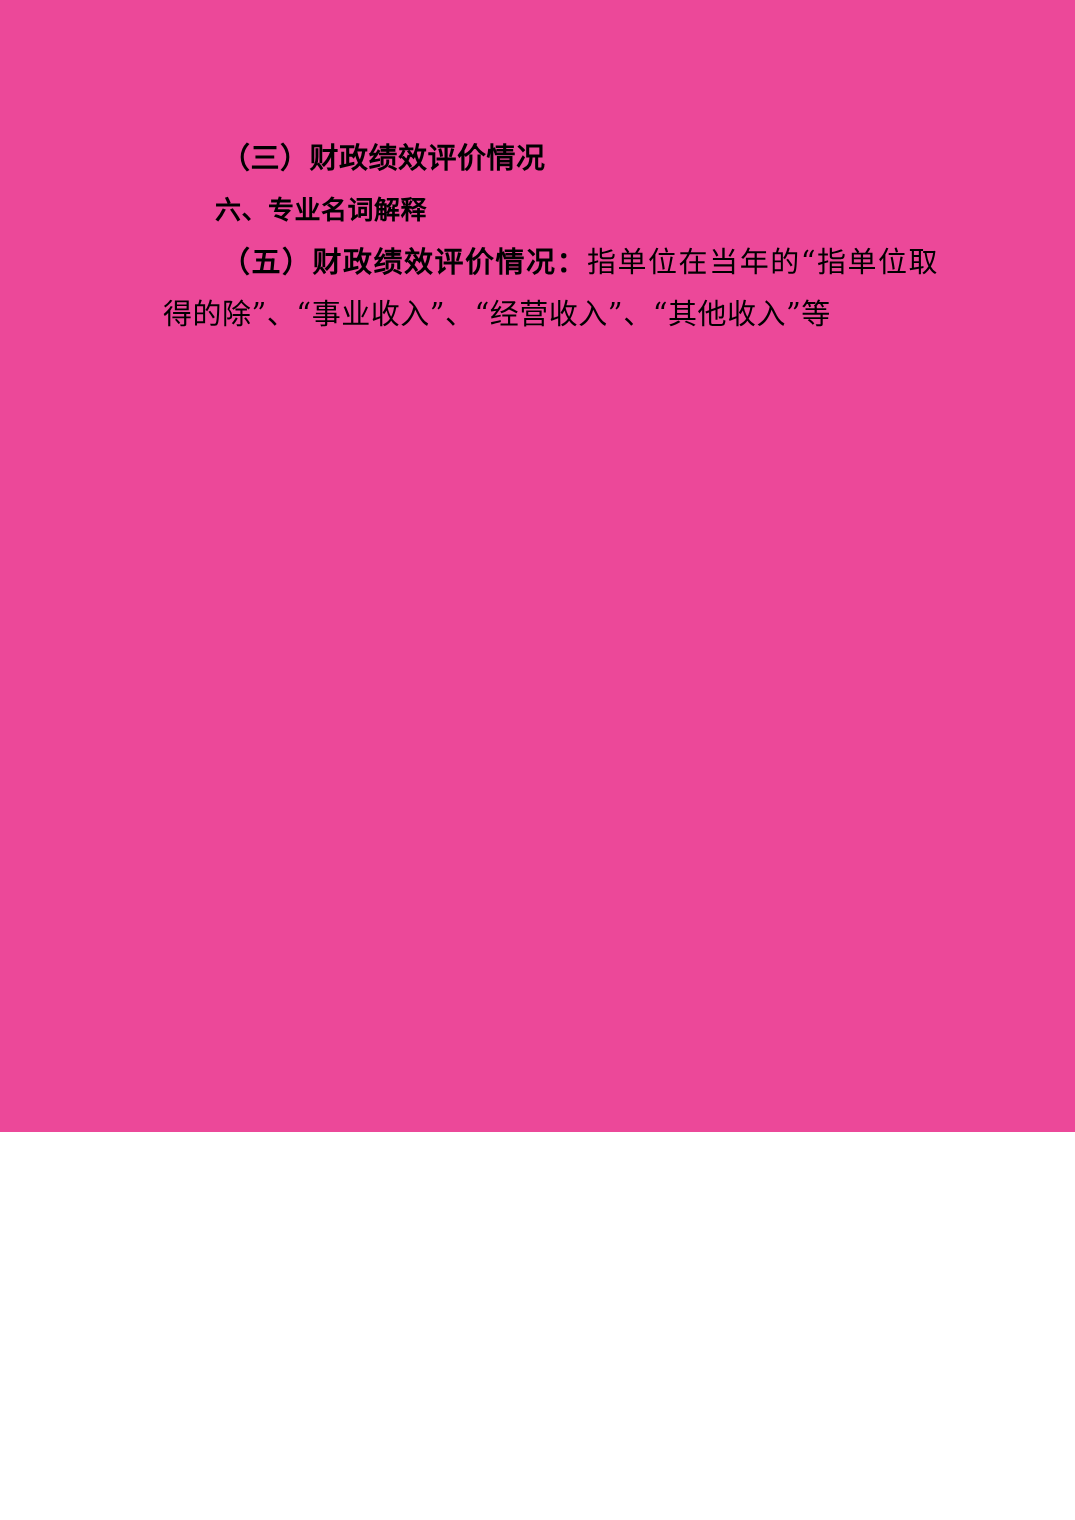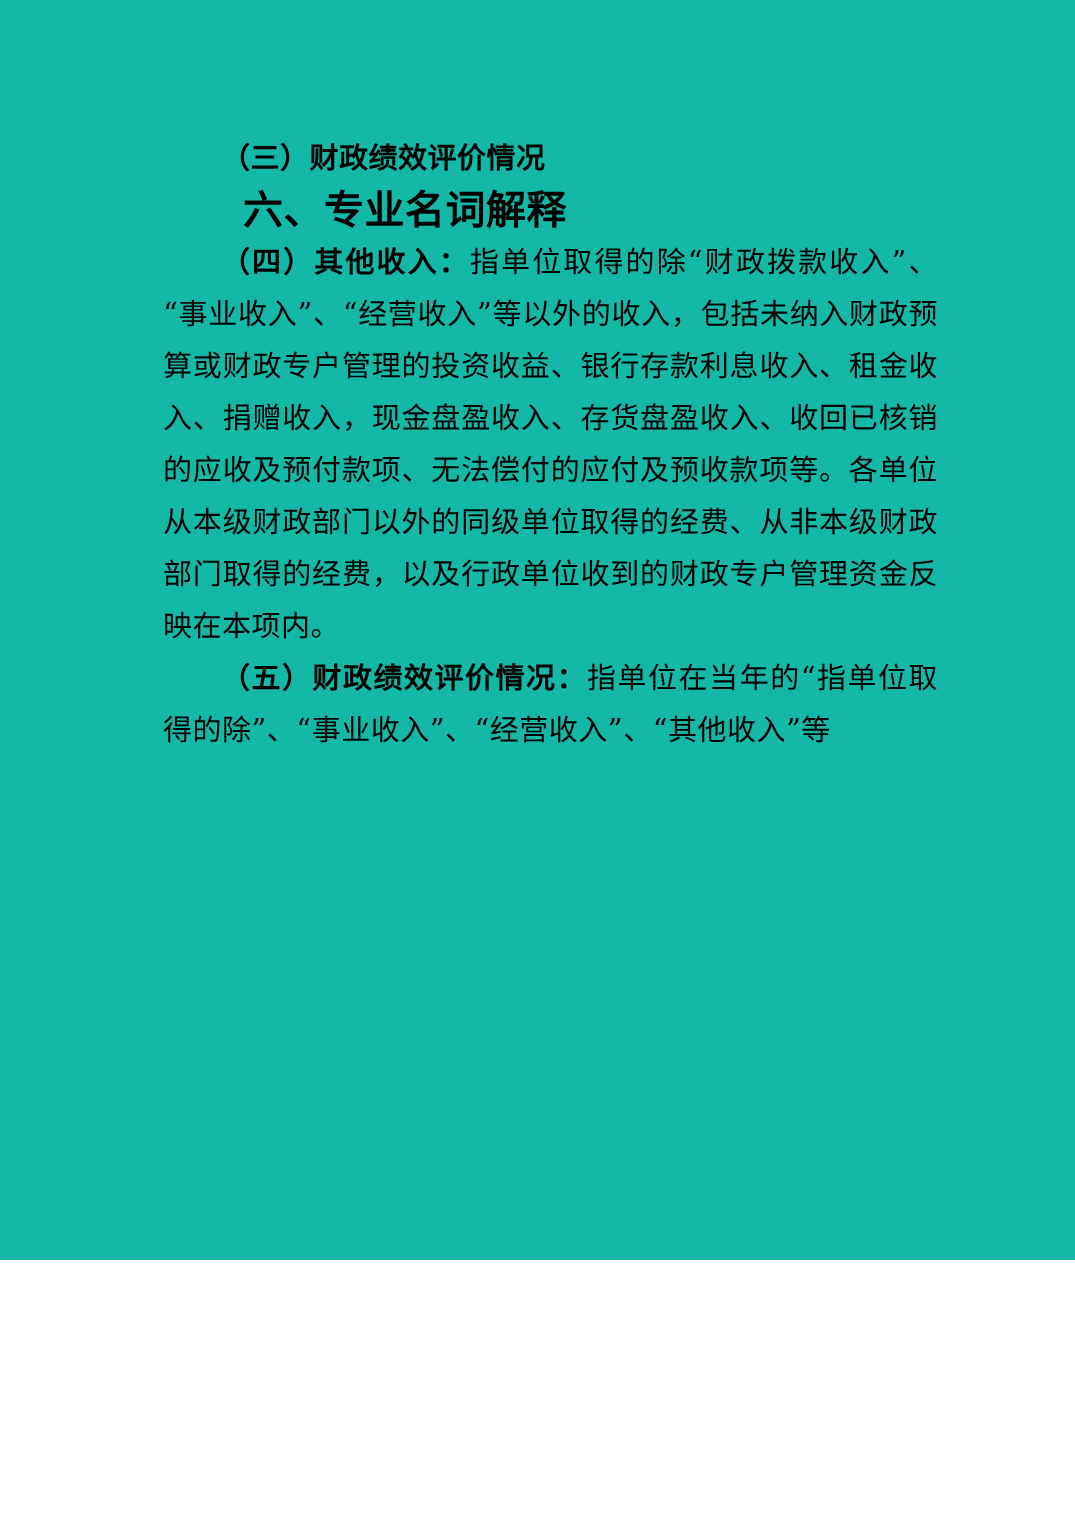--- a/index.html
+++ b/index.html
@@ -3,22 +3,22 @@
 <meta charset="utf-8">
 <style>
   html, body {
     margin: 0;
     padding: 0;
     background: #ffffff;
   }
   .page {
     position: relative;
     width: 1075px;
-    height: 1260px;
-    background: #14b8a6;
+    height: 1132px;
+    background: #ec4899;
     color: #000000;
     font-family: "DejaVu Serif", "Liberation Serif", serif;
     overflow: hidden;
   }
   .text-block {
     position: absolute;
     left: 163px;
     top: 132px;
     width: 775px;
     font-size: 29px;
@@ -32,21 +32,21 @@
     text-indent: 2em;
     letter-spacing: 0.5px;
   }
   .para.subheading {
     font-weight: bold;
     text-align: left;
   }
   .para.heading {
     font-weight: bold;
     font-family: "DejaVu Sans", "Liberation Sans", sans-serif;
-    font-size: 40px;
+    font-size: 26px;
     text-align: left;
   }
   .para .lead {
     font-weight: bold;
   }
   .footer {
     position: absolute;
     left: 0;
     right: 0;
     top: 1402px;
@@ -64,20 +64,19 @@
   <div class="text-block">
 
     <p class="para subheading">（三）财政绩效评价情况</p>
 
 
     <p class="para heading">六、专业名词解释</p>
 
 
 
 
-    <p class="para"><span class="lead">（四）其他收入：</span><span>指单位取得的除“财政拨款收入”、“事业收入”、“经营收入”等以外的收入，包括未纳入财政预算或财政专户管理的投资收益、银行存款利息收入、租金收入、捐赠收入，现金盘盈收入、存货盘盈收入、收回已核销的应收及预付款项、无法偿付的应付及预收款项等。各单位从本级财政部门以外的同级单位取得的经费、从非本级财政部门取得的经费，以及行政单位收到的财政专户管理资金反映在本项内。</span></p>
 
     <p class="para"><span class="lead">（五）财政绩效评价情况：</span><span>指单位在当年的“指单位取得的除”、“事业收入”、“经营收入”、“其他收入”等</span></p>
 
   </div>
 
   <div class="footer">- 7 -</div>
 </div>
 
 </body></html>

